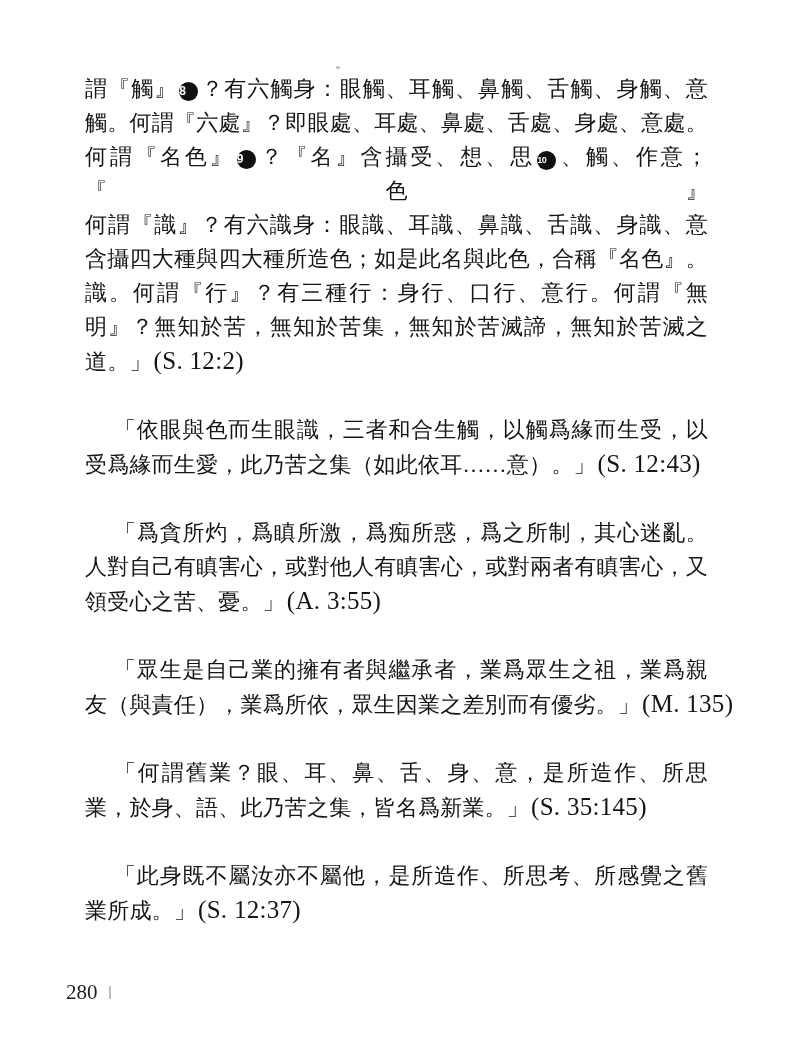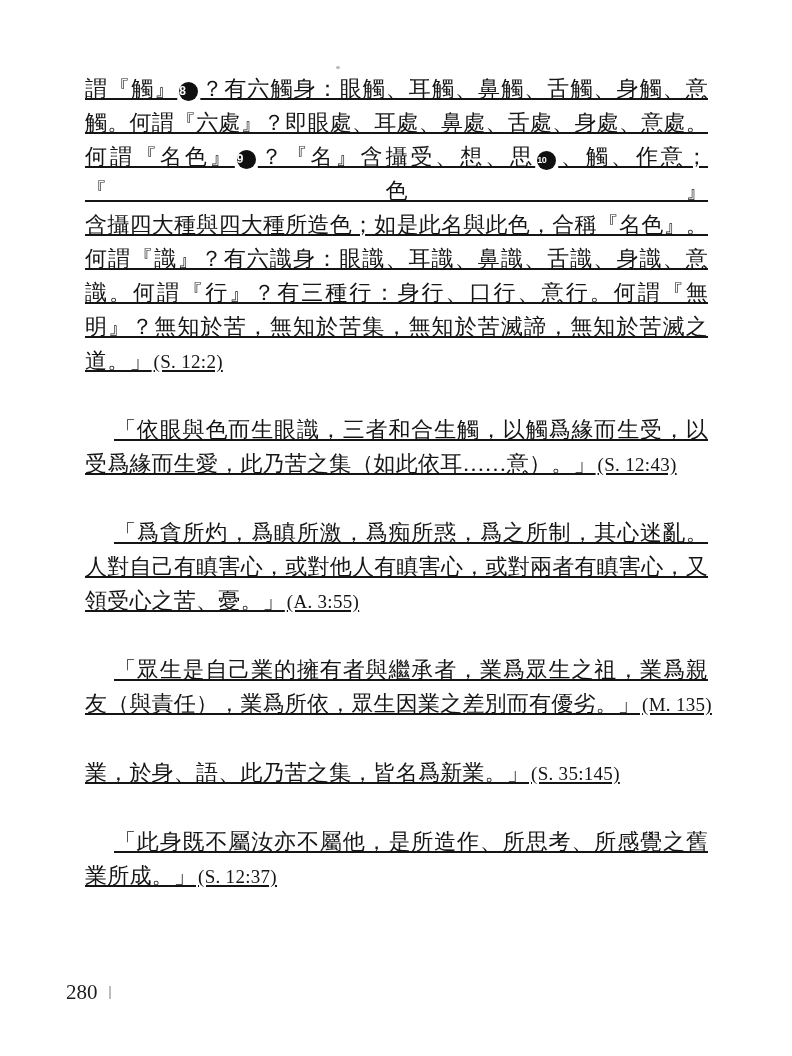--- a/index.html
+++ b/index.html
@@ -15,21 +15,21 @@
   }
   .text-block {
     position: absolute;
     left: 85px;
     top: 72px;
     width: 623px;
     font-size: 22px;
     line-height: 34px;
     letter-spacing: 0.2px;
   }
-  .paragraph { margin-top: 34px; text-decoration: underline; }
+  .paragraph { margin-top: 34px; }
   .paragraph:first-child { margin-top: 0; }
   .line { text-align: justify; white-space: nowrap; }
   .line.fill { white-space: normal; text-align-last: justify; }
   .line.first { text-indent: 29px; }
   .badge {
     display: inline-block;
     width: 19px;
     height: 19px;
     border-radius: 50%;
     background: #101010;
@@ -40,21 +40,21 @@
     line-height: 19px;
     text-align: center;
     text-indent: 0;
     vertical-align: 1px;
     margin: 0 2px;
     letter-spacing: 0;
   }
   .badge.badge-wide { font-size: 9px; letter-spacing: -0.5px; text-align: right; }
   .ref {
     font-family: "Liberation Serif", "DejaVu Serif", serif;
-    font-size: 19px;
+    font-size: 25px;
     letter-spacing: 0.3px;
     margin-left: 2px;
     white-space: nowrap;
   }
   .footer {
     position: absolute;
     left: 66px;
     top: 980px;
     display: flex;
     align-items: center;
@@ -83,40 +83,41 @@
 </head>
 <body>
 
 <div class="page">
   <div class="speck"></div>
   <div class="text-block">
       <div class="paragraph">
         <div class="line fill"><span>謂『觸』</span><span class="badge">8</span><span>？有六觸身：眼觸、耳觸、鼻觸、舌觸、身觸、意</span></div>
         <div class="line fill"><span>觸。何謂『六處』？即眼處、耳處、鼻處、舌處、身處、意處。</span></div>
         <div class="line fill"><span>何謂『名色』</span><span class="badge">9</span><span>？『名』含攝受、想、思</span><span class="badge badge-wide">10</span><span>、觸、作意；『色』</span></div>
+        <div class="line fill"><span>何謂『識』？有六識身：眼識、耳識、鼻識、舌識、身識、意</span></div>
         <div class="line fill"><span>含攝四大種與四大種所造色；如是此名與此色，合稱『名色』。</span></div>
-        <div class="line fill"><span>何謂『識』？有六識身：眼識、耳識、鼻識、舌識、身識、意</span></div>
         <div class="line fill"><span>識。何謂『行』？有三種行：身行、口行、意行。何謂『無</span></div>
         <div class="line fill"><span>明』？無知於苦，無知於苦集，無知於苦滅諦，無知於苦滅之</span></div>
         <div class="line"><span>道。」</span><span class="ref">(S. 12:2)</span></div>
       </div>
       <div class="paragraph">
         <div class="line fill first"><span>「依眼與色而生眼識，三者和合生觸，以觸爲緣而生受，以</span></div>
         <div class="line"><span>受爲緣而生愛，此乃苦之集（如此依耳……意）。」</span><span class="ref">(S. 12:43)</span></div>
       </div>
       <div class="paragraph">
         <div class="line fill first"><span>「爲貪所灼，爲瞋所激，爲痴所惑，爲之所制，其心迷亂。</span></div>
         <div class="line fill"><span>人對自己有瞋害心，或對他人有瞋害心，或對兩者有瞋害心，又</span></div>
         <div class="line"><span>領受心之苦、憂。」</span><span class="ref">(A. 3:55)</span></div>
       </div>
       <div class="paragraph">
         <div class="line fill first"><span>「眾生是自己業的擁有者與繼承者，業爲眾生之祖，業爲親</span></div>
         <div class="line"><span>友（與責任），業爲所依，眾生因業之差別而有優劣。」</span><span class="ref">(M. 135)</span></div>
       </div>
       <div class="paragraph">
+        <div class="line fill first"><span>「何謂舊業？眼、耳、鼻、舌、身、意，是所造作、所思</span></div>
         <div class="line"><span>業，於身、語、此乃苦之集，皆名爲新業。」</span><span class="ref">(S. 35:145)</span></div>
       </div>
       <div class="paragraph">
         <div class="line fill first"><span>「此身既不屬汝亦不屬他，是所造作、所思考、所感覺之舊</span></div>
         <div class="line"><span>業所成。」</span><span class="ref">(S. 12:37)</span></div>
       </div>
     </div>
   <div class="footer">
     <span>280</span>
     <span class="page-divider">|</span>

